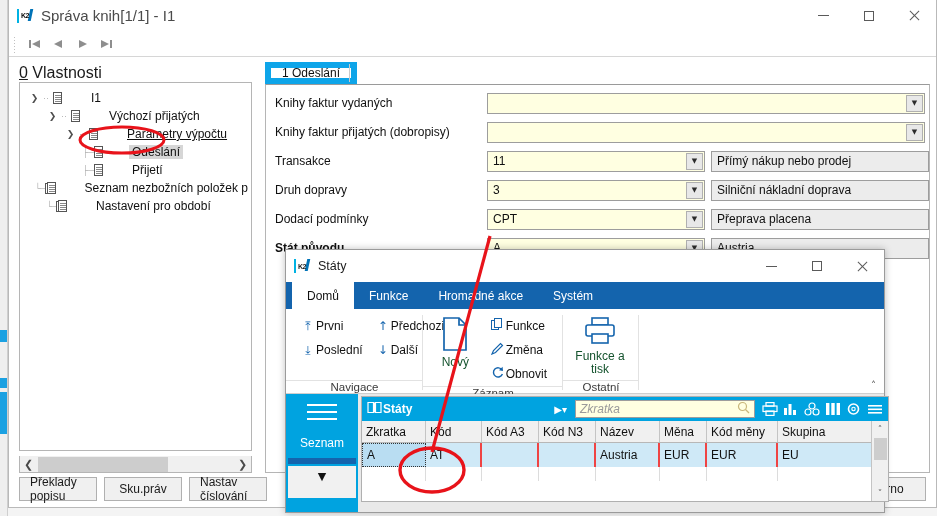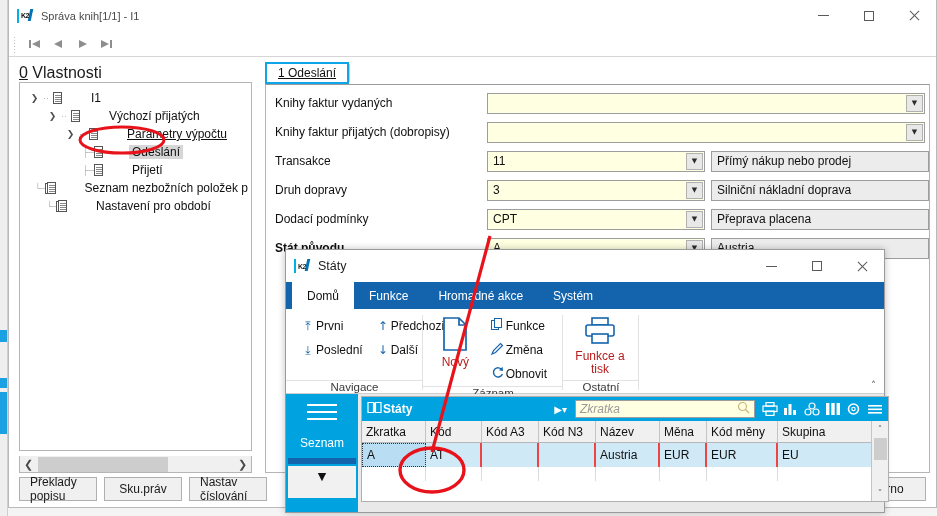--- a/index.html
+++ b/index.html
@@ -29,21 +29,21 @@
   .title-icon {
     width:16px; height:16px; margin-left:8px; margin-right:8px;
     background:#ffffff; position:relative; flex:none;
   }
   .title-icon .k2 {
     position:absolute; inset:0; font-size:7px; font-weight:bold; color:#1b1b1b;
     display:flex; align-items:center; justify-content:center; letter-spacing:-0.5px;
   }
   .title-icon .bar-l { position:absolute; left:0; top:1px; width:2px; height:14px; background:#00b2e3; }
   .title-icon .bar-r { position:absolute; right:1px; top:1px; width:3px; height:12px; background:#0073b7; transform:skewX(-12deg); }
-  .title-text { color:#4a4a4a; font-size:11px;text-align:right; }
+  .title-text { color:#4a4a4a; font-size:15px;text-align:right; }
   .win-btns { margin-left:auto; display:flex; height:32px; }
   .win-btn {
     width:45px; height:32px; display:flex; align-items:center; justify-content:center;
     color:#5a5a5a; font-size:13px;
   }
   .glyph-min { display:block; width:11px; height:1px; background:#5a5a5a; }
   .glyph-max { display:block; width:10px; height:10px; border:1px solid #5a5a5a; }
   .glyph-close { display:block; width:12px; height:12px; position:relative; }
   .glyph-close:before, .glyph-close:after {
     content:""; position:absolute; left:0; top:5.5px; width:13px; height:1px; background:#5a5a5a;
@@ -114,22 +114,22 @@
     height:24px; min-width:78px; padding:0 10px; background:#f0f0f0;
     border:1px solid #b0b0b0; color:#1a1a1a; font-size:12px;
     display:flex; align-items:center; justify-content:center;
   }
 
   
   .right-pane { position:absolute; left:248px; top:0; right:0; bottom:0; }
   .tabstrip { position:relative; height:22px; margin:4px 0 0 8px; }
   .tab {
     position:absolute; left:0; top:0; height:22px; padding:0 11px;
-    border:2px solid #0ea5e9; background:#ffffff; color:#101010; font-size:12px;
-    display:flex; align-items:center;text-decoration:underline;
+    border:6px solid #0ea5e9; background:#ffffff; color:#101010; font-size:12px;
+    display:flex; align-items:center;
   }
   .tab-sep { position:absolute; left:84px; top:2px; width:1px; height:18px; background:#cacaca; }
 
   .form-panel {
     position:absolute; left:8px; top:26px; right:6px; bottom:34px;
     border:1px solid #b5b5b5; border-top-color:#9a9a9a; background:#ffffff;
   }
   .frow { display:flex; align-items:center; height:22px; margin:7px 0 0 0; padding-left:9px; }
   .frow .lab { width:212px; font-size:12px; color:#101010; }
   .frow .lab.bold { font-weight:bold; }
@@ -190,21 +190,21 @@
     border-top:1px solid #e2e2e2;
   }
   .rgroup .vsep { position:absolute; right:0; top:6px; bottom:4px; width:1px; background:#e2e2e2; }
 
   .small-cmds { display:flex; flex-direction:column; }
   .scmd { display:flex; align-items:center; height:24px; padding:0 6px; font-size:12px; color:#111; white-space:nowrap; }
   .scmd .ic { width:16px; text-align:center; color:#1464ad; font-size:12px; font-family:"DejaVu Sans", sans-serif; }
 
   .bigcmd {
     width:60px; display:flex; flex-direction:column; align-items:center;
-    padding-top:3px; font-size:12px; color:#b91c1c; text-align:center; line-height:1.1;
+    padding-top:3px; font-size:12px; color:#14532d; text-align:center; line-height:1.1;
   }
   .bigcmd .lbl { margin-top:2px; }
   .ribbon-collapse {
     position:absolute; right:8px; bottom:2px; font-size:10px; color:#5c5c5c;
     font-family:"DejaVu Sans", sans-serif;
   }
 
   
   .dlg-body { position:absolute; left:0; right:0; top:144px; bottom:0; background:#e9e9e9; display:flex; }
   .side-nav { width:72px; background:#00a3e0; position:relative; flex:none; }

